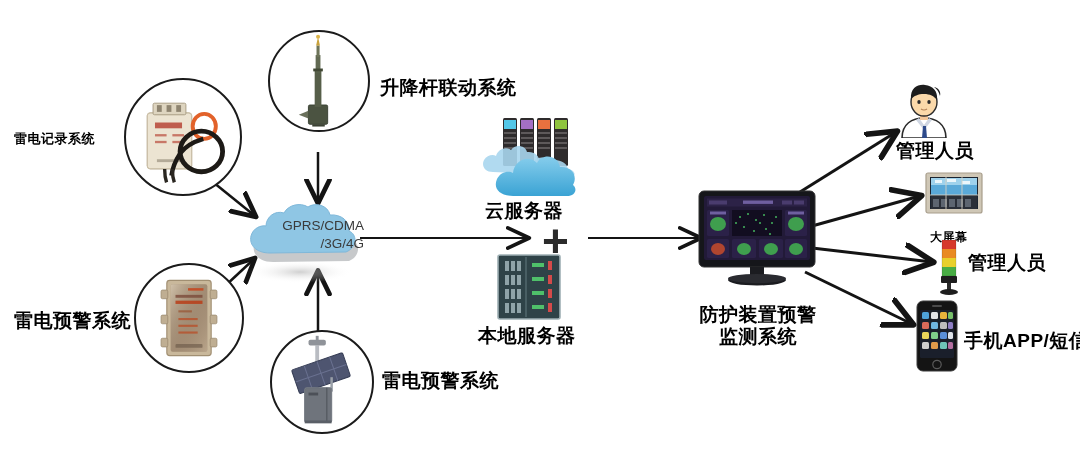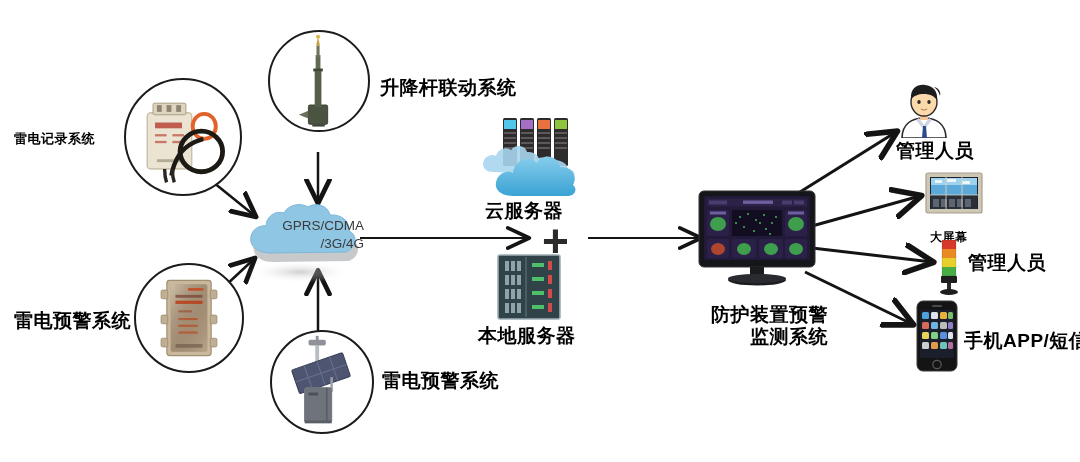--- a/index.html
+++ b/index.html
@@ -17,21 +17,21 @@
   #wires{position:absolute;left:0;top:0;width:1080px;height:462px;pointer-events:none;}
 
   .lbl{
     position:absolute;
     color:#000000;
     font-weight:bold;
     letter-spacing:.5px;
     white-space:nowrap;
     line-height:1.18;
   }
-  .lbl.ctr{text-align:right;white-space:normal;}
+  .lbl.ctr{text-align:center;white-space:normal;}
 
   
   .circle-node{
     position:absolute;
     border:2.4px solid #1b1b1b;
     border-radius:50%;
     background:#fff;
     box-sizing:border-box;
   }
   .node-art{position:absolute;left:0;top:0;width:100%;height:100%;}

